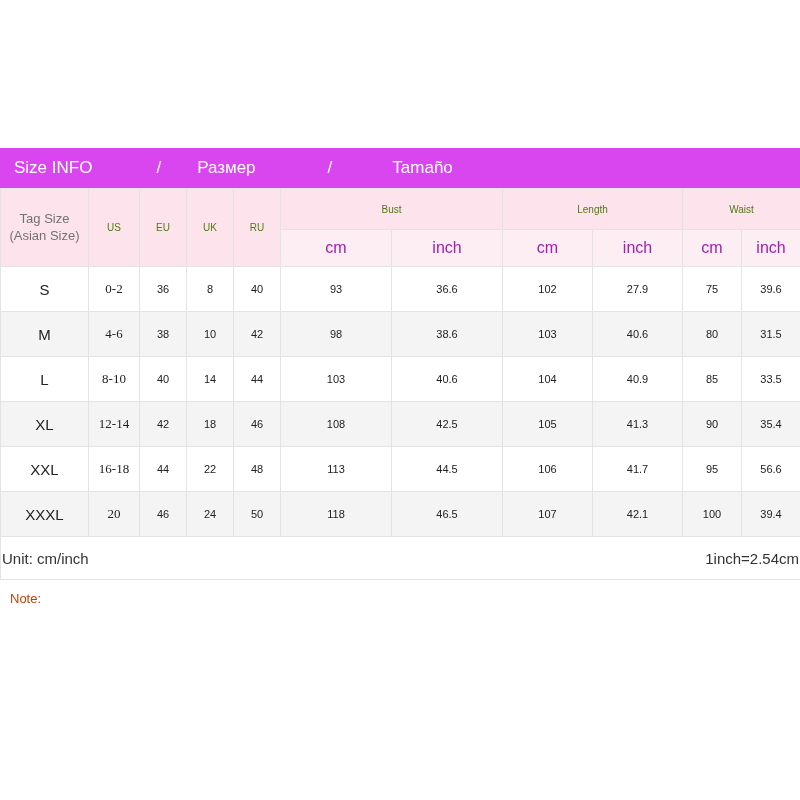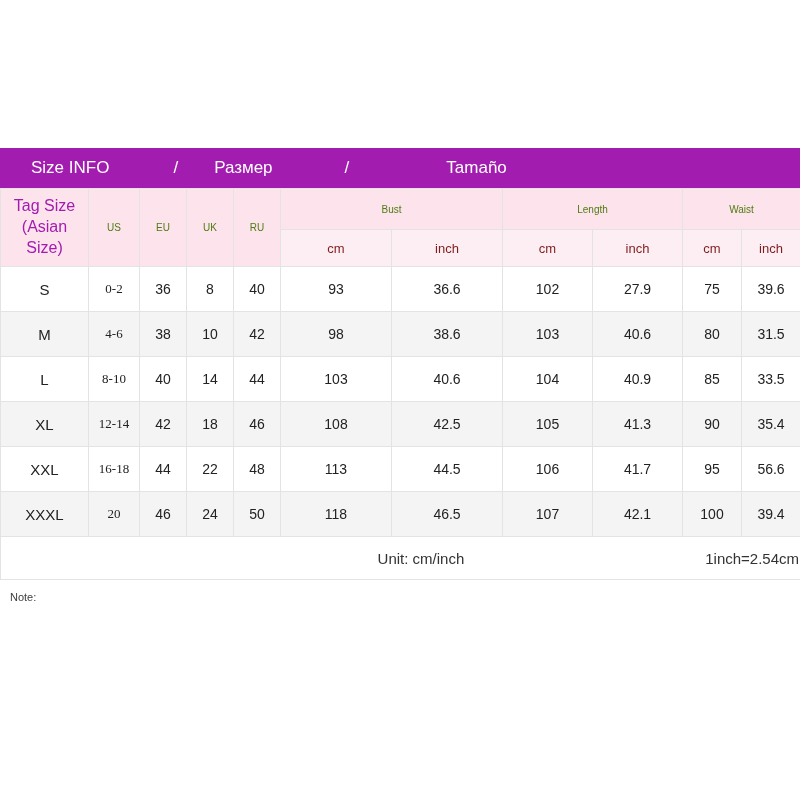--- a/index.html
+++ b/index.html
@@ -14,34 +14,34 @@
     position: absolute;
     left: 0;
     top: 148px;
     width: 800px;
   }
   
   .header-strip {
     display: flex;
     align-items: center;
     height: 40px;
-    background: #a21caf;
+    background: #d946ef;
     color: #ffffff;
     font-size: 17px;
-    padding: 17px;
+    padding: 0;
     box-sizing: border-box;
   }
   .header-strip .hs-item {
     white-space: nowrap;
   }
   .hs-size-info { margin-left: 14px; }
   .hs-sep1 { margin-left: 64px; }
   .hs-razmer { margin-left: 36px; }
   .hs-sep2 { margin-left: 72px; }
-  .hs-tamano { margin-left: 97px; }
+  .hs-tamano { margin-left: 60px; }
 
   
   table.size-table {
     border-collapse: collapse;
     width: 800px;
     table-layout: fixed;
     font-size: 14px;
     color: #222222;
   }
   table.size-table td, table.size-table th {
@@ -53,66 +53,66 @@
   
   .th-pink {
     background: #fde3ec;
     color: #4d7c0f;
     font-size: 10px;
     font-weight: bold;
     height: 38px;
   }
   .th-pink-light {
     background: #fdeef4;
-    color: #7f1d1d;
-    font-size: 13px;
+    color: #a21caf;
+    font-size: 16px;
     height: 34px;
   }
   .th-tagsize {
     background: #fde3ec;
-    font-size: 16px;
+    font-size: 13px;
     font-weight: bold;
     line-height: 1.3;
-    color: #a21caf;
+    color: #737373;
   }
   
   tr.row-white td { background: #ffffff; height: 42px; }
   tr.row-grey td  { background: #f4f4f4; height: 42px; }
   td.c-tag { font-size: 15px; }
   td.c-us  { font-size: 13px; font-family: Liberation Serif, serif; }
-  td.c-num { font-size: 14px; }
+  td.c-num { font-size: 11px; }
 
   
   .unit-row td {
     background: #ffffff;
     height: 40px;
     font-size: 15px;
     color: #333333;
     border: 1px solid #e3e3e3;
   }
   .unit-inner {
     display: flex;
     width: 100%;
   }
   .unit-left {
     flex: 0 0 58%;
-    text-align: right;
+    text-align: left;
   }
   .unit-right {
     flex: 1 1 auto;
     text-align: right;
   }
 
   
   .note-box {
     width: 800px;
     box-sizing: border-box;
     padding: 10px 12px 12px 10px;
-    font-size: 11px;
-    color: #404040;
+    font-size: 13px;
+    color: #c2410c;
     line-height: 1.45;
     background: #ffffff;
   }
   .note-title { margin-bottom: 2px; }
 </style>
 </head>
 <body>
 
 <div id="chart-wrap">
 

